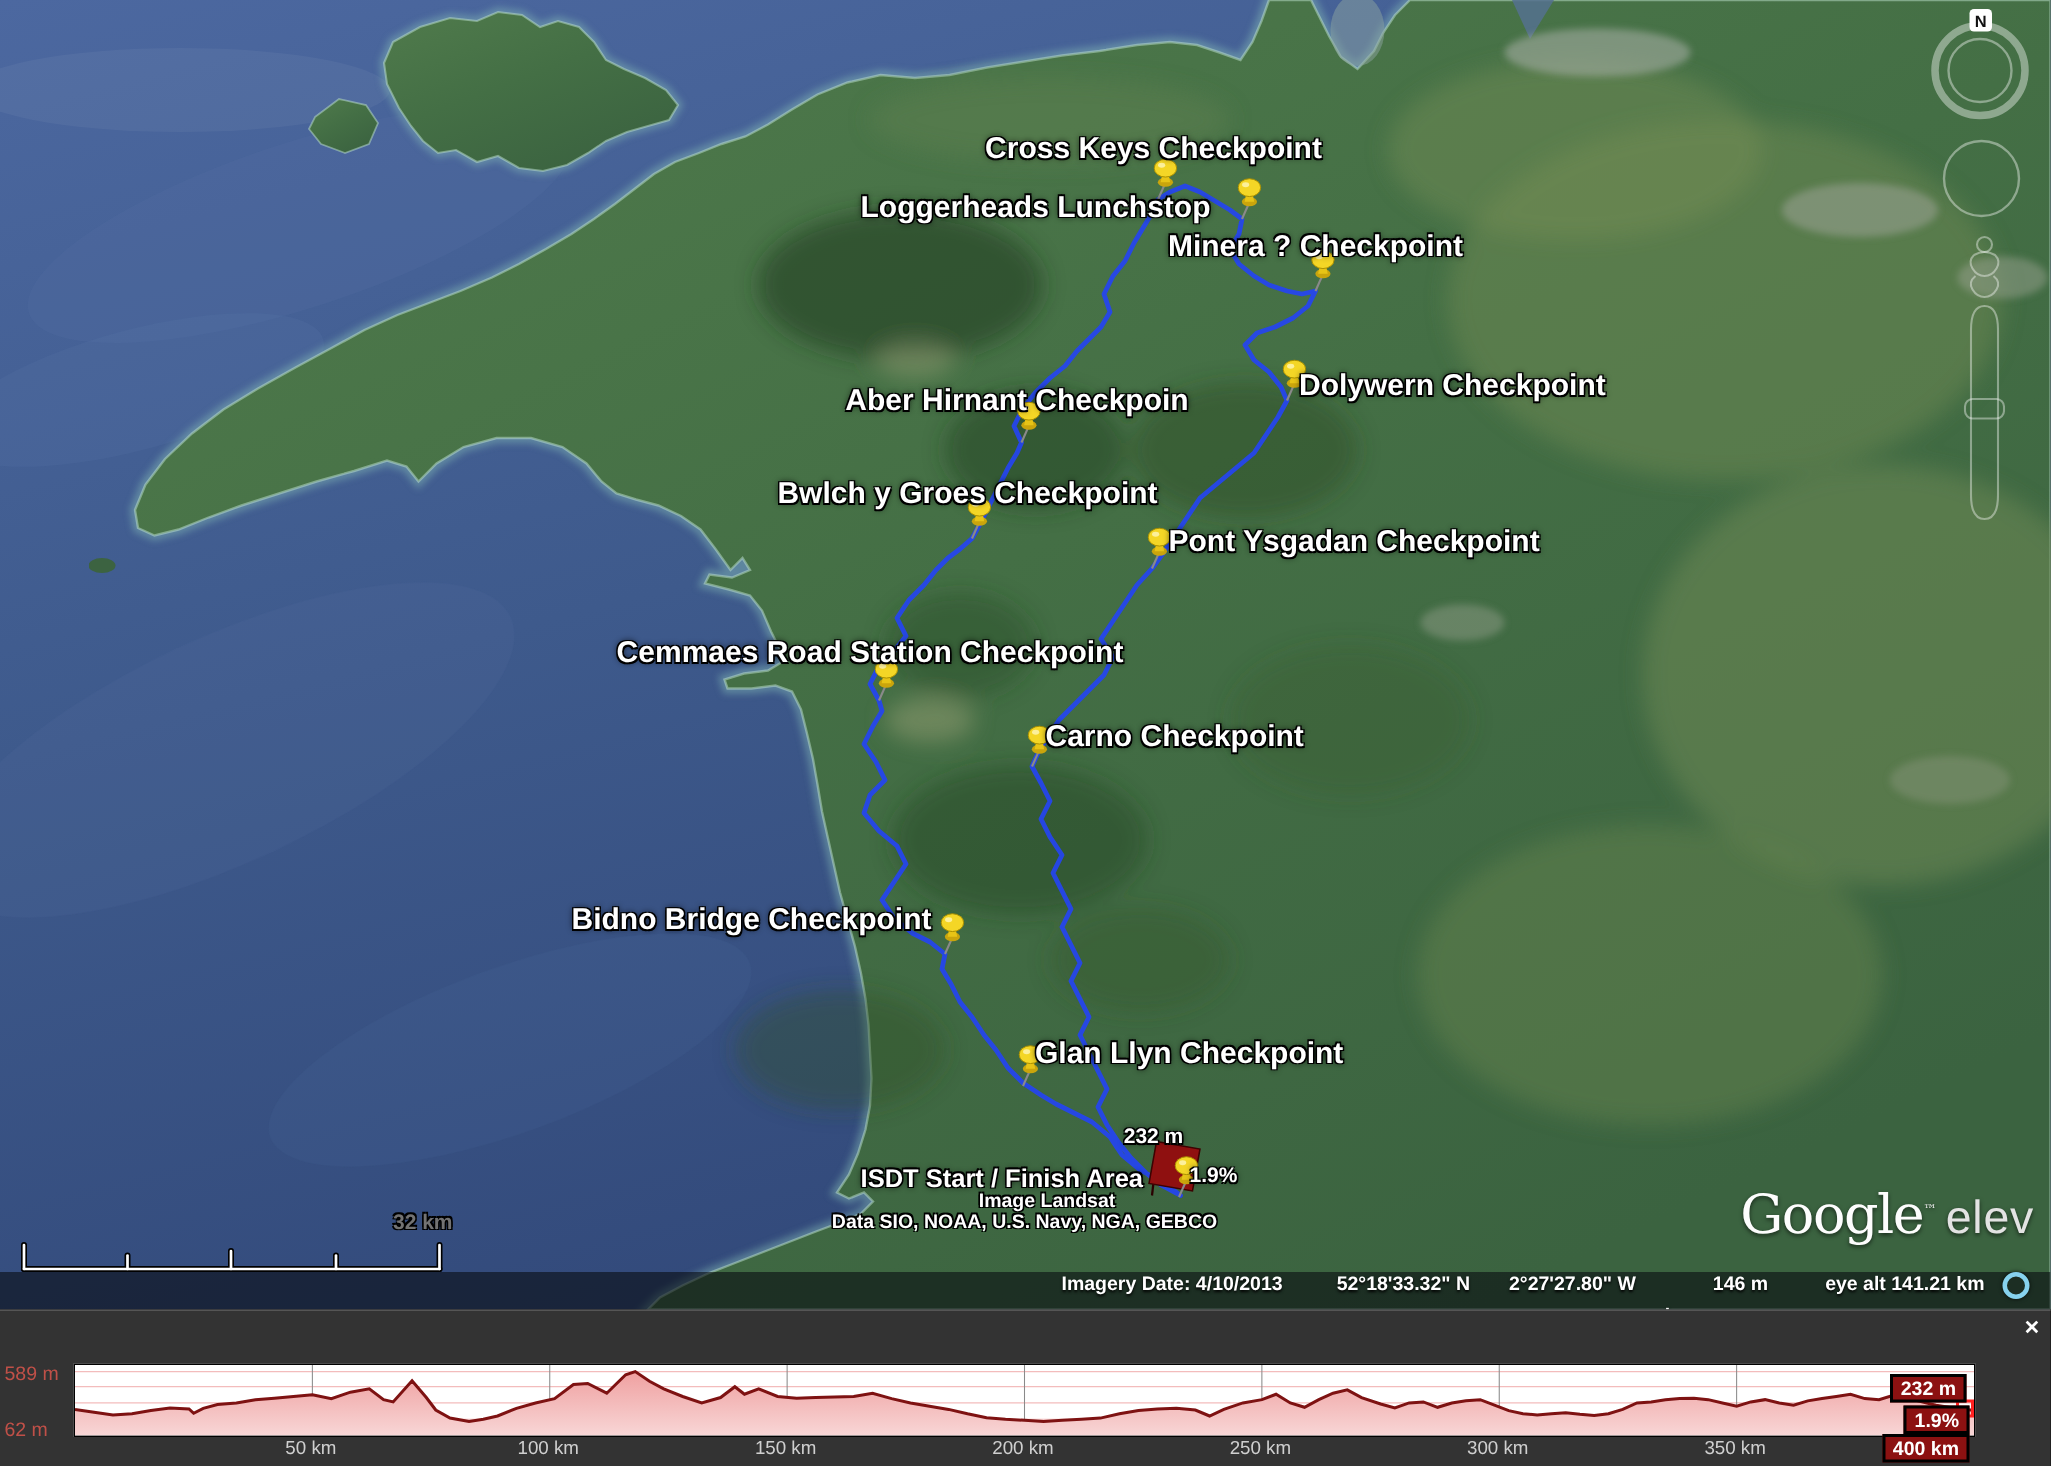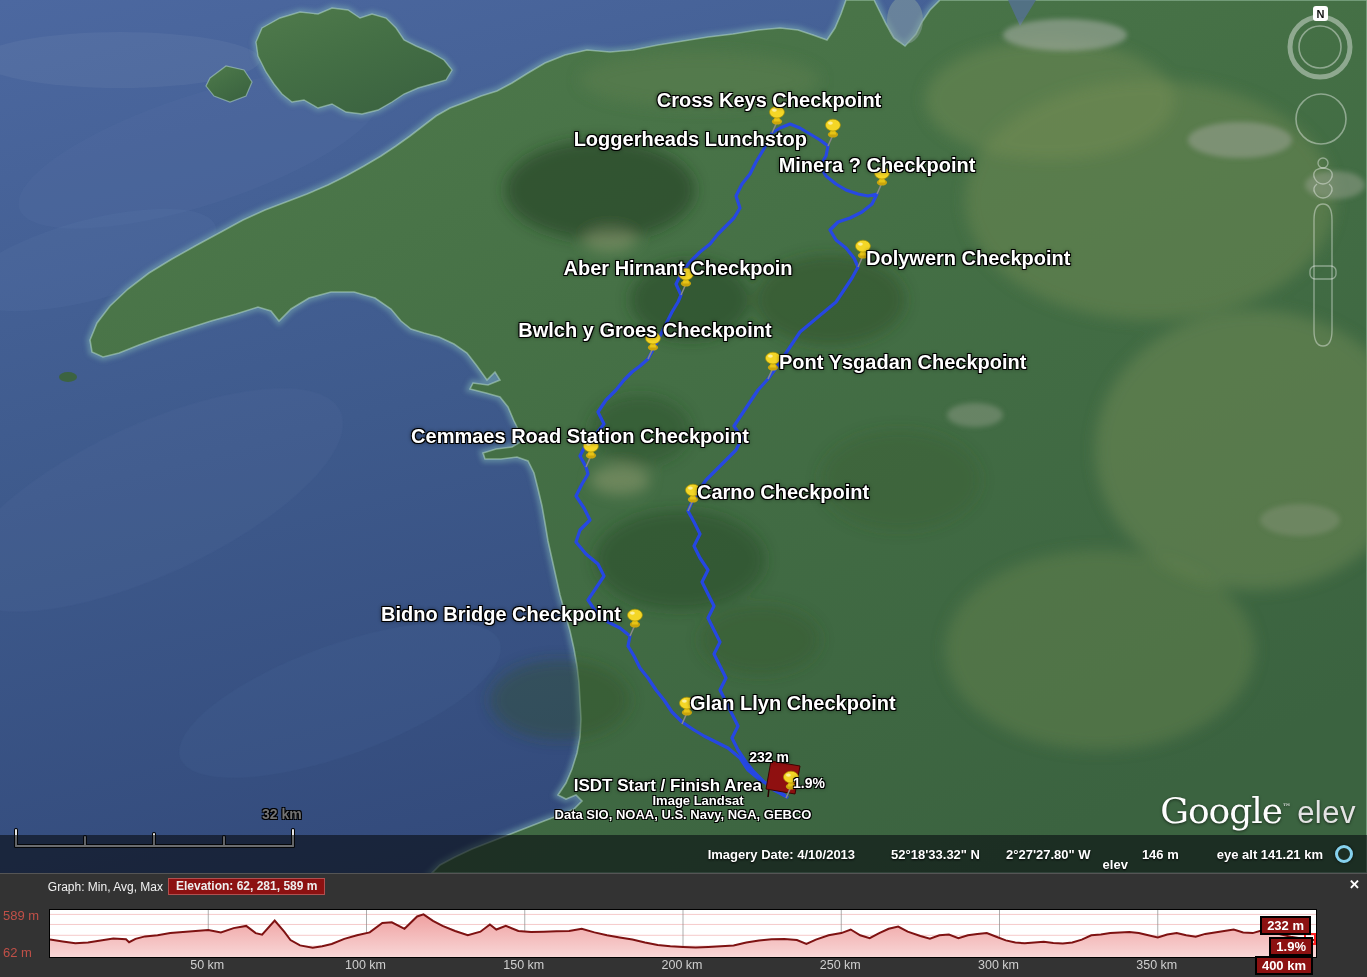--- a/index.html
+++ b/index.html
@@ -25,22 +25,22 @@
 
   
   #scalebar{position:absolute;left:10px;top:806px;width:320px;height:50px;}
   #scalebar-label{position:absolute;left:262px;top:806px;color:#737373;font-weight:bold;font-size:14px;
     text-shadow:-1px -1px 0 #000,1px -1px 0 #000,-1px 1px 0 #000,1px 1px 0 #000;}
 
   
   #nav-controls{position:absolute;right:0;top:0;width:95px;height:365px;}
 
   
-  #status-bar{position:absolute;left:0;bottom:0;width:100%;height:38px;background:rgba(8,12,16,.60);
-    display:flex;align-items:center;justify-content:flex-end;color:#fff;font-size:13px;font-weight:bold;
+  #status-bar{position:absolute;left:0;bottom:0;width:100%;height:25px;background:rgba(8,12,16,.60);
+    display:flex;justify-content:flex-end;color:#fff;font-size:13px;font-weight:bold;
     text-shadow:0 1px 2px #000;}
   #status-bar span{display:inline-block;}
   #sb-date{margin-right:36px;}
   #sb-lat{margin-right:26px;}
   #sb-lon{margin-right:12px;}
   #sb-elev-label{margin-right:14px;margin-top:21px;}
   #sb-elev{margin-right:38px;}
   #sb-eye{margin-right:12px;}
   #sb-pointer{width:12px;height:12px;border:3px solid #86d2ee;border-radius:50%;margin-right:14px;
     box-shadow:0 0 3px rgba(0,0,0,.8);}
@@ -240,24 +240,20 @@
       <span id="sb-elev-label">elev</span>
       <span id="sb-elev">146 m</span>
       <span id="sb-eye">eye alt 141.21 km</span>
       <span id="sb-pointer"></span>
     </div>
   </div>
 
   <div id="graph-panel">
     <div id="g-close">✕</div>
 
-    <div class="g-row" id="g-row1">
-      <div class="rlabel">Graph: Min, Avg, Max</div>
-      <div class="g-box red">Elevation: 62, 281, 589 m</div>
-    </div>
 
     <div id="g-ylabel-max">589 m</div>
     <div id="g-ylabel-min">62 m</div>
 
     <div id="plot">
       <svg id="profile-svg" width="1266" height="47" viewBox="0 0 1266 47" preserveAspectRatio="none">
         <defs>
           <linearGradient id="profGrad" x1="0" y1="0" x2="0" y2="1">
             <stop offset="0" stop-color="#efa0a0"></stop>
               <stop offset="1" stop-color="#f8d6d6"></stop>

